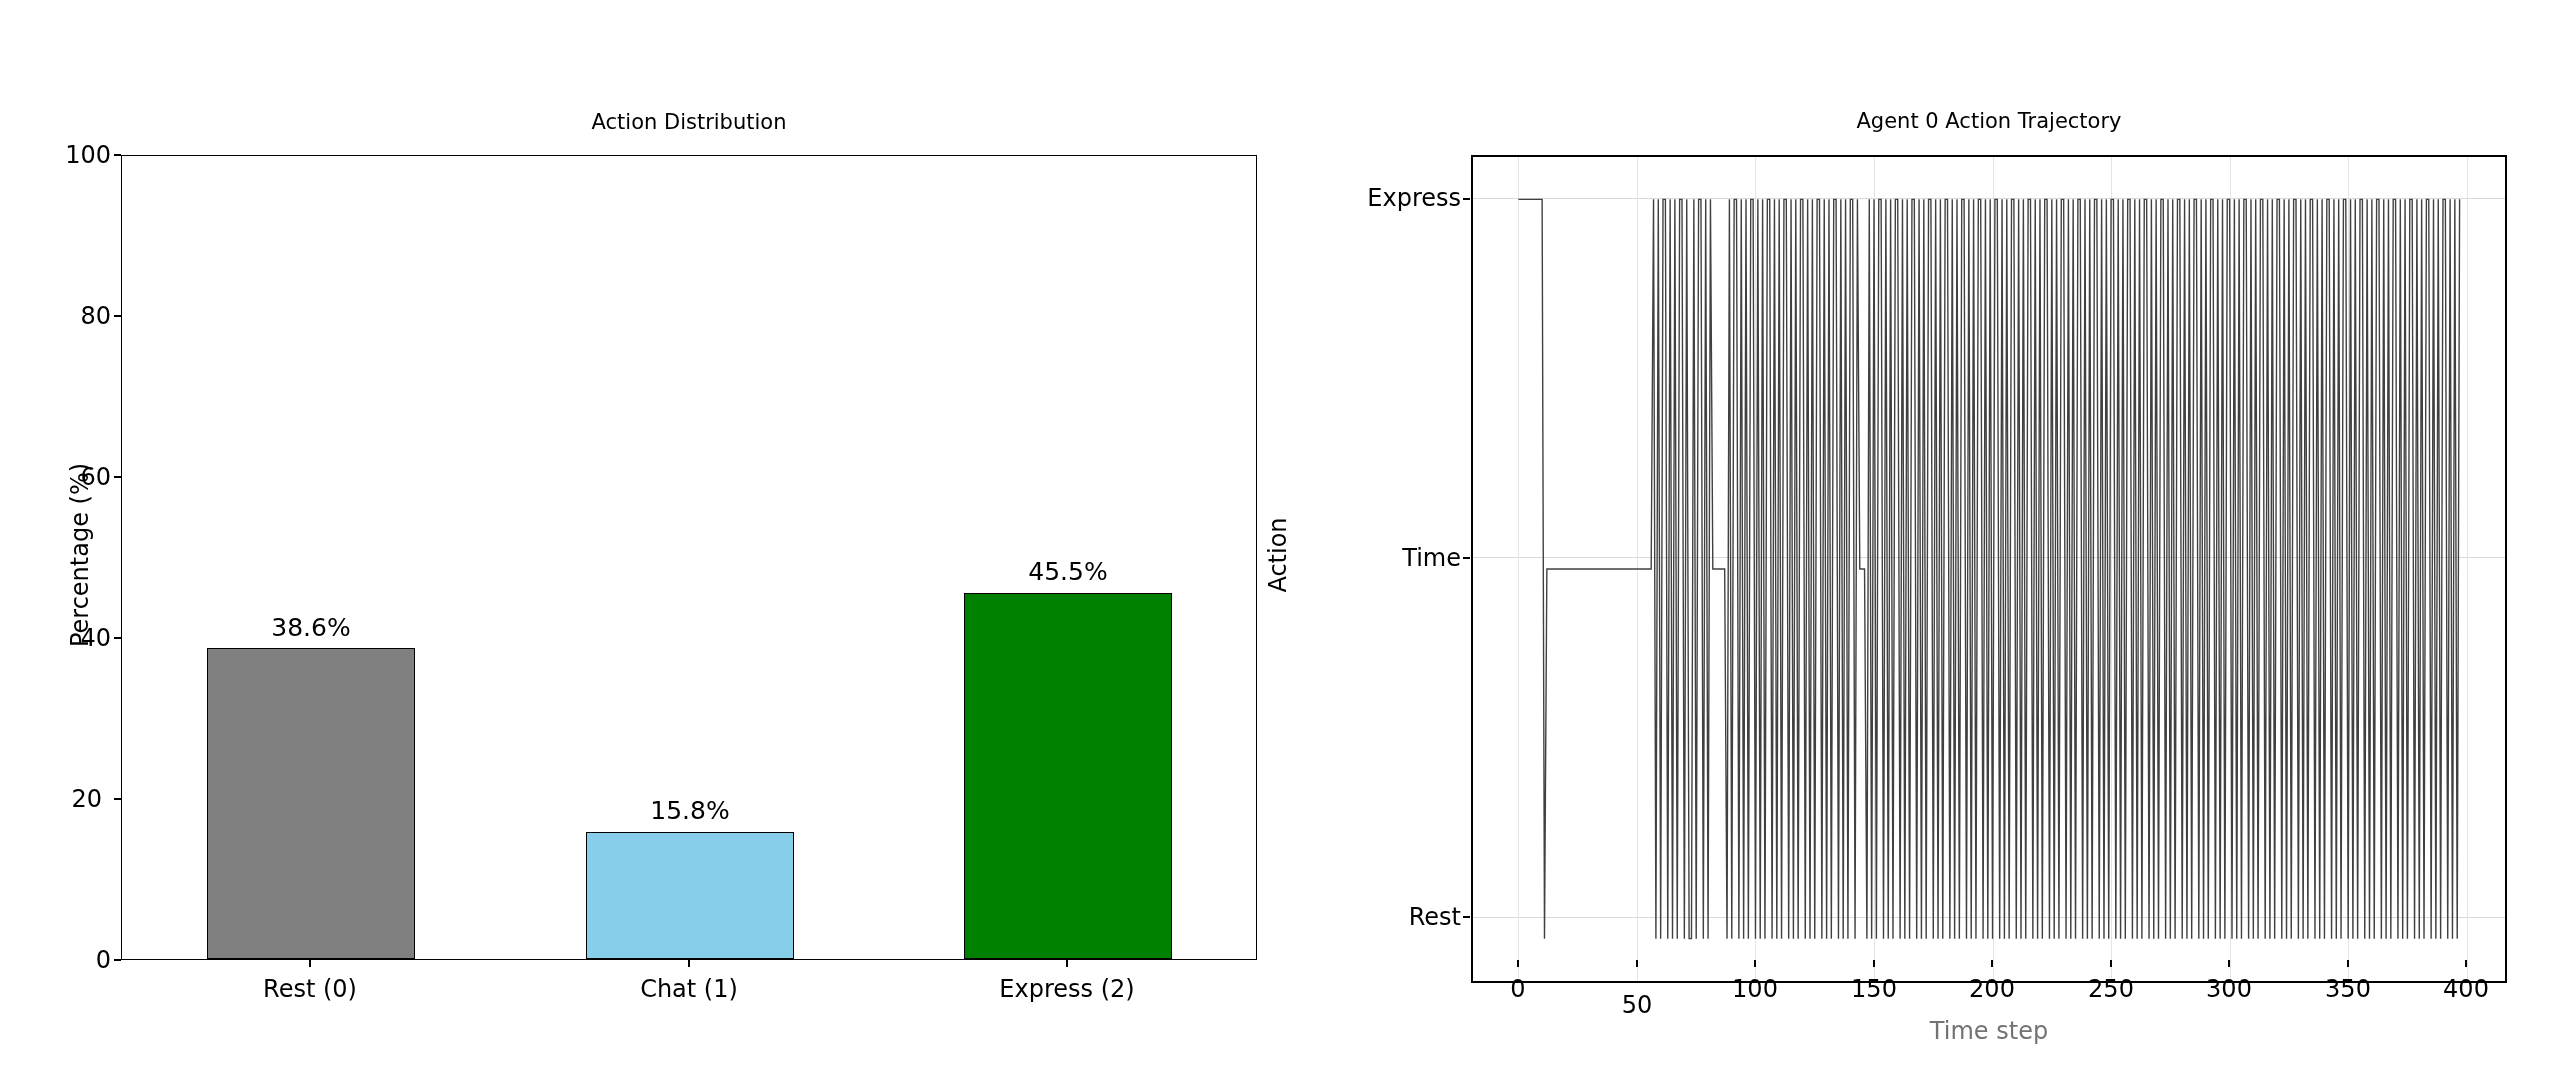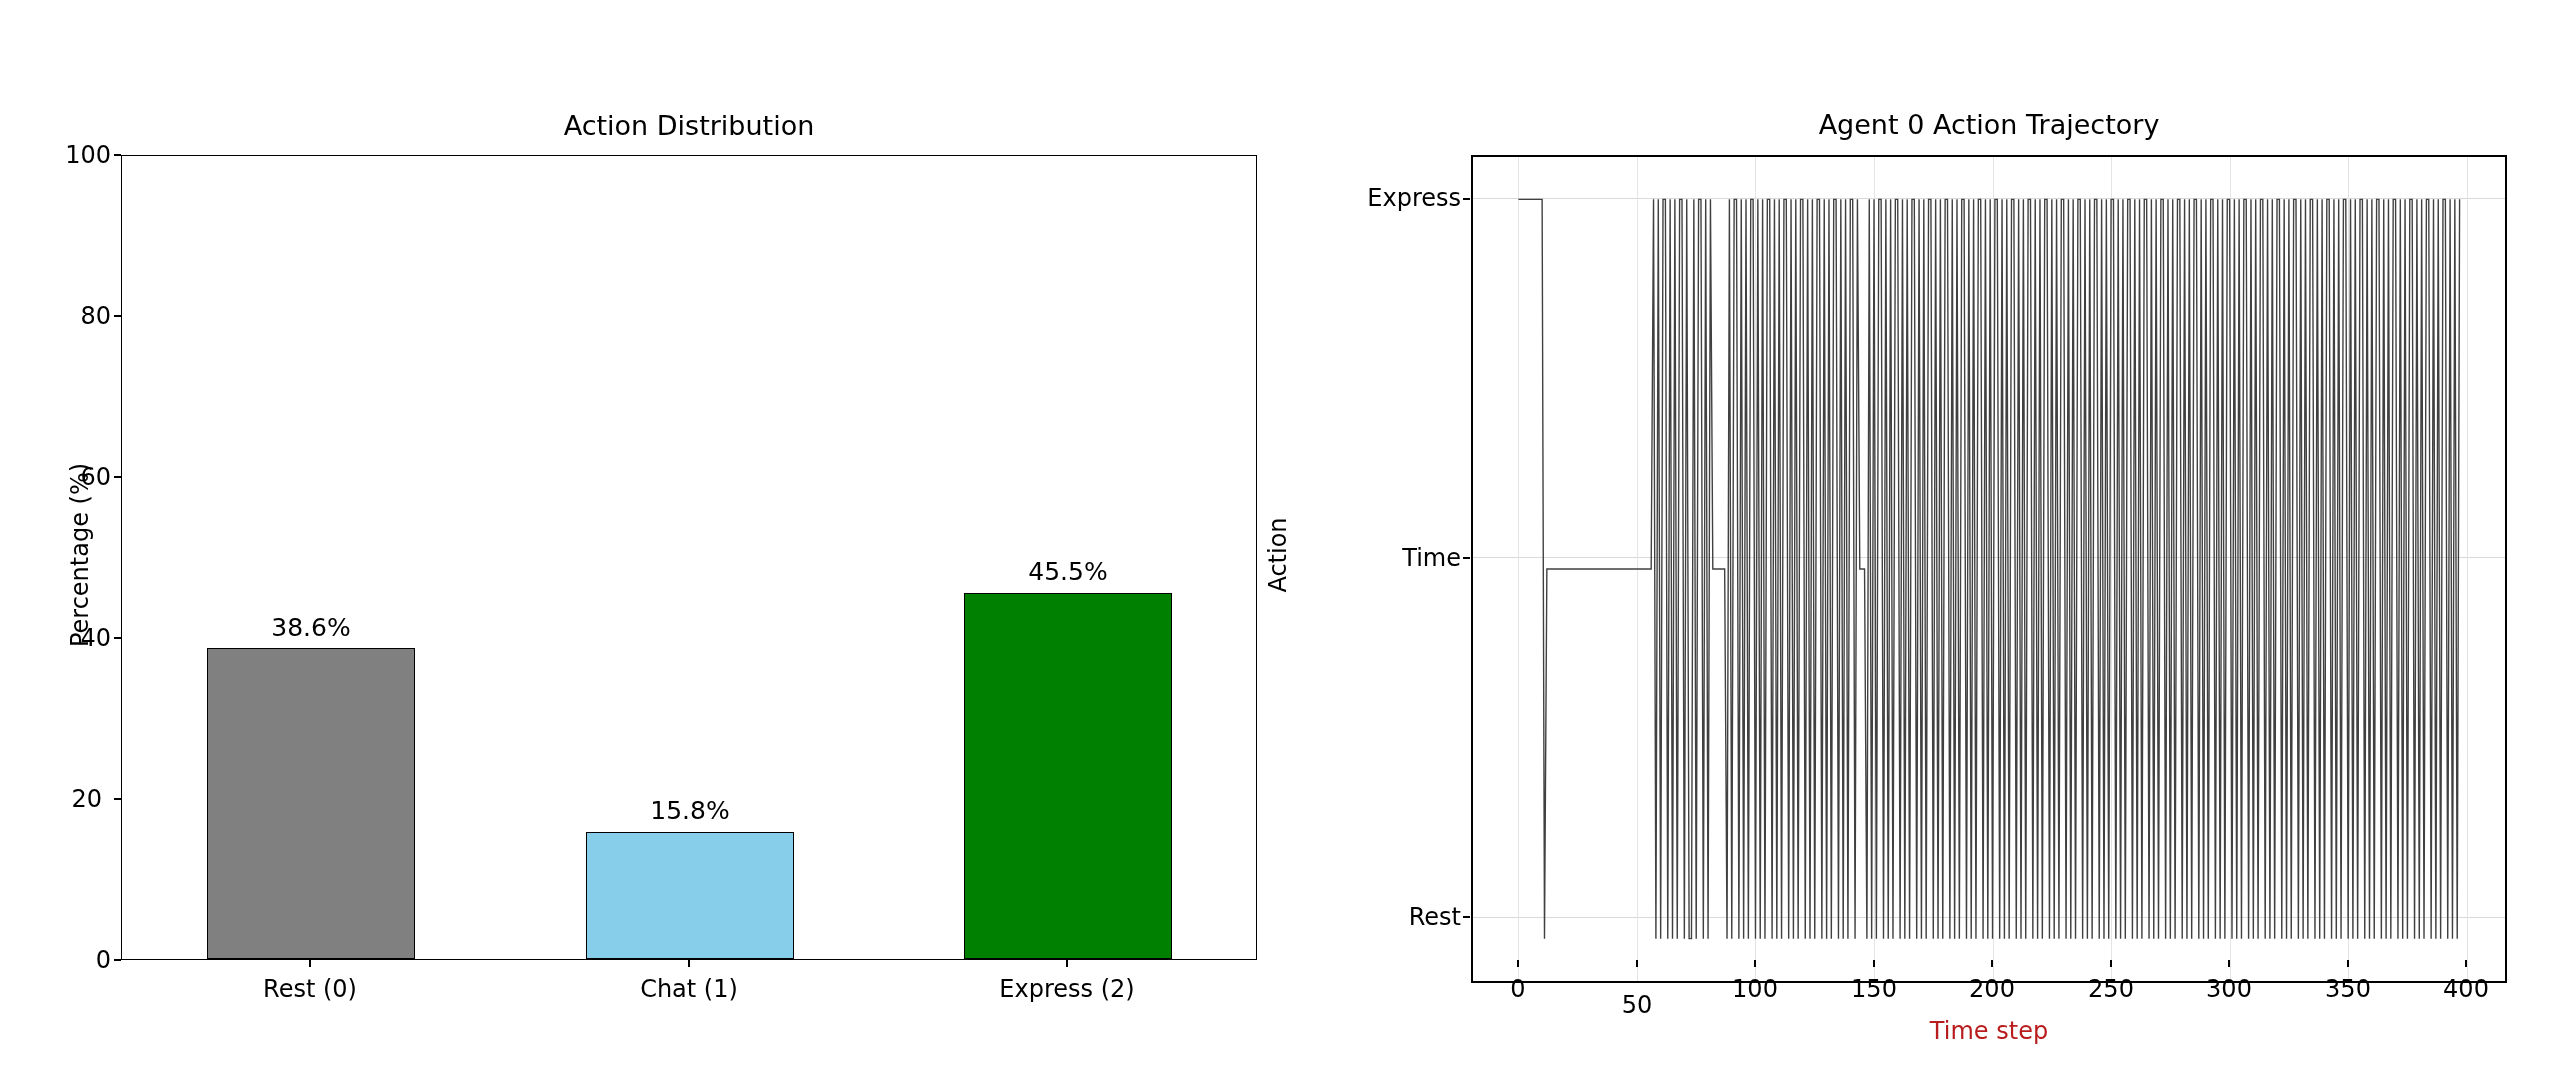--- a/index.html
+++ b/index.html
@@ -39,36 +39,36 @@
   }
   .axes.framed {
     border: 1.6px solid #000000;
   }
   .subplot-title {
     position: absolute;
     left: 0;
     width: 100%;
     top: -46px;
     text-align: center;
-    font-size: 27px;
+    font-size: 21px;
     color: #000000;
     white-space: nowrap;
   }
   .ylabel {
     position: absolute;
     font-size: 24px;
     color: #000000;
     white-space: nowrap;
     transform-origin: 50% 50%;
     transform: rotate(-90deg);
   }
   .xlabel {
     position: absolute;
     font-size: 24px;
-    color: #b91c1c;
+    color: #737373;
     white-space: nowrap;
     text-align: center;
   }
   .ytick-label {
     position: absolute;
     right: 0;
     font-size: 24px;
     color: #000000;
     white-space: nowrap;
     text-align: right;

